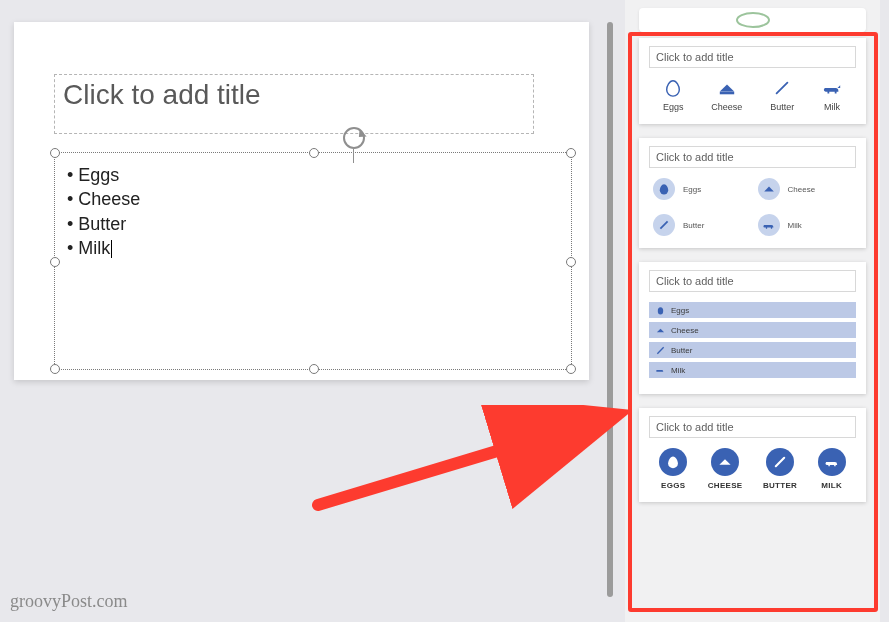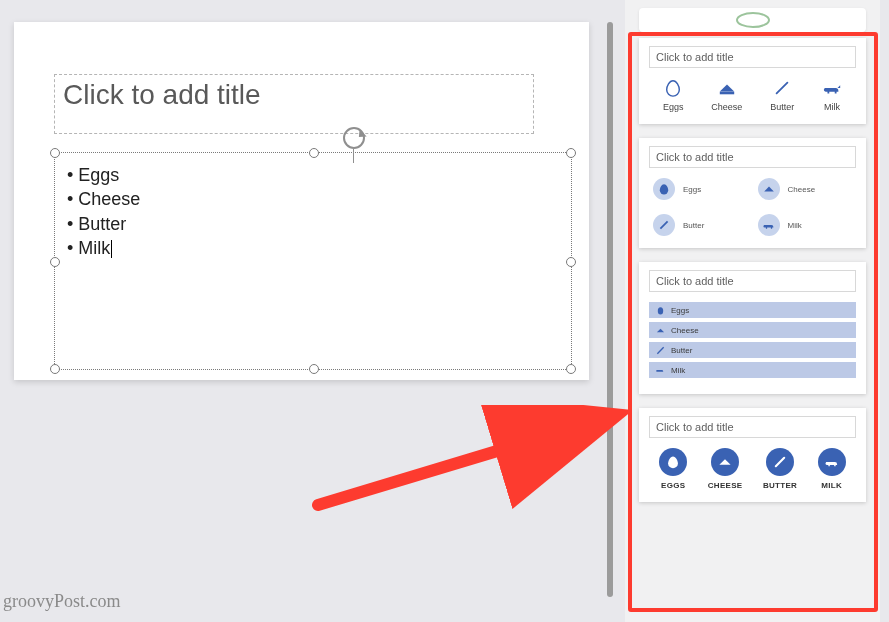--- a/index.html
+++ b/index.html
@@ -178,21 +178,21 @@
     position:absolute;
     left:310px;
     top:405px;
     width:320px;
     height:110px;
     pointer-events:none;
   }
 
   .watermark{
     position:absolute;
-    left:3px;
+    left:10px;
     bottom:10px;
     font-family: Georgia, serif;
     font-size:18px;
     color:#8a8a8a;
     text-align:center;
   }
 
   svg{display:block;}
 </style>
 </head>

